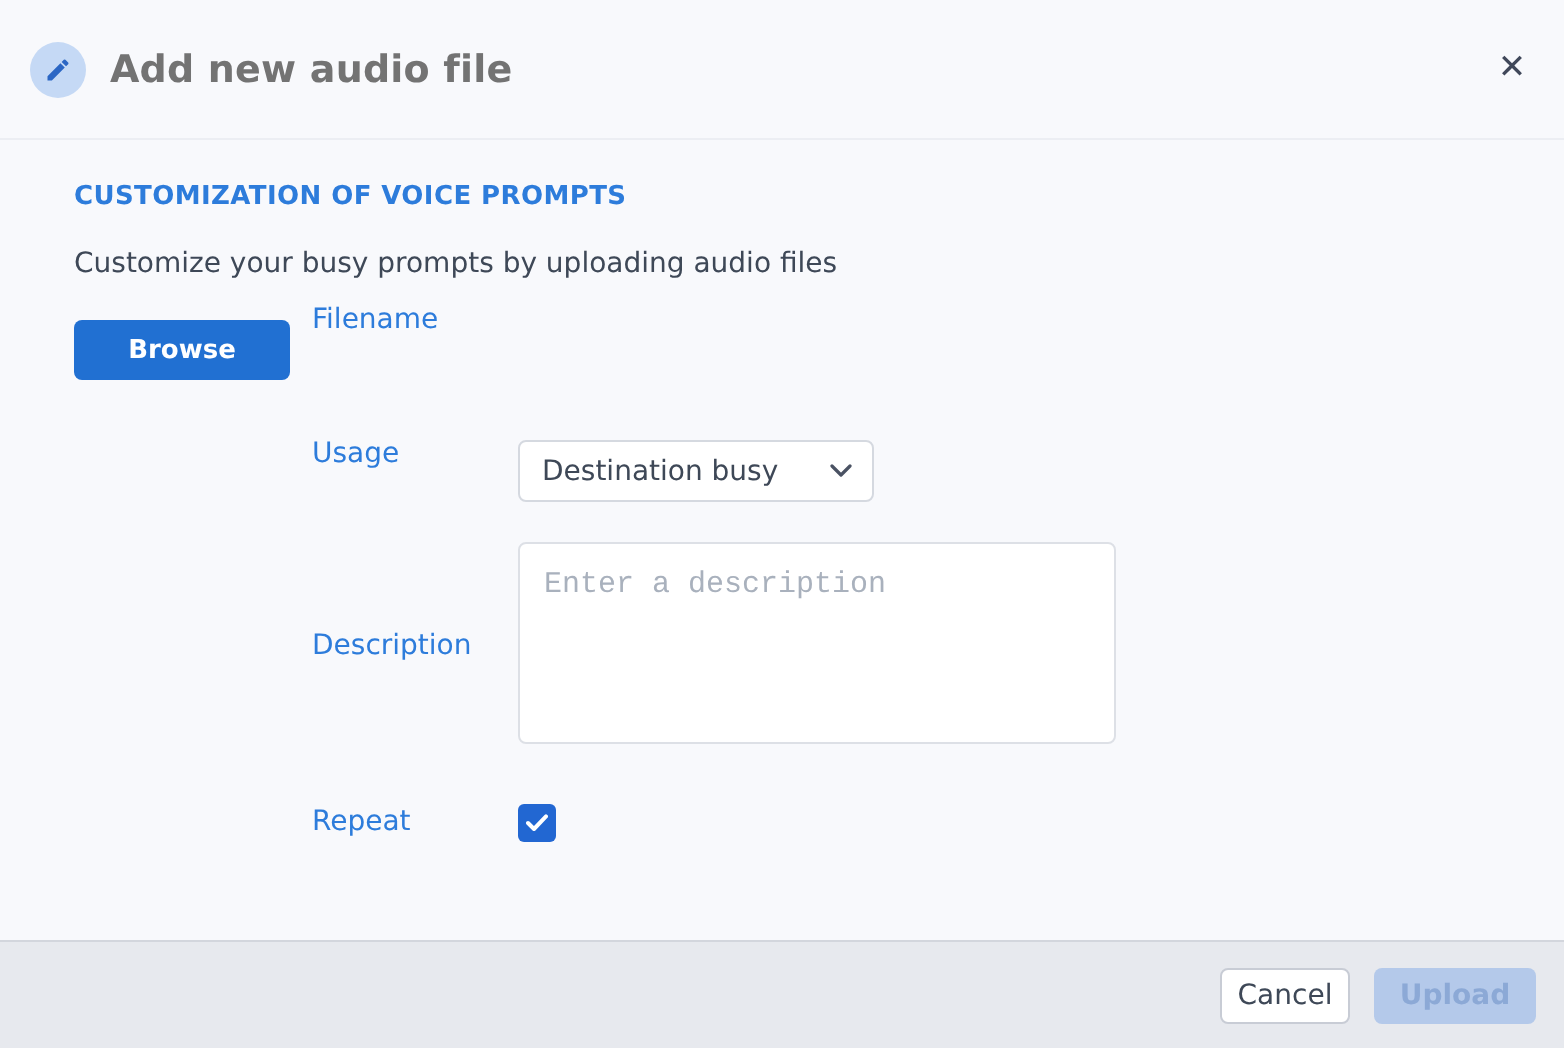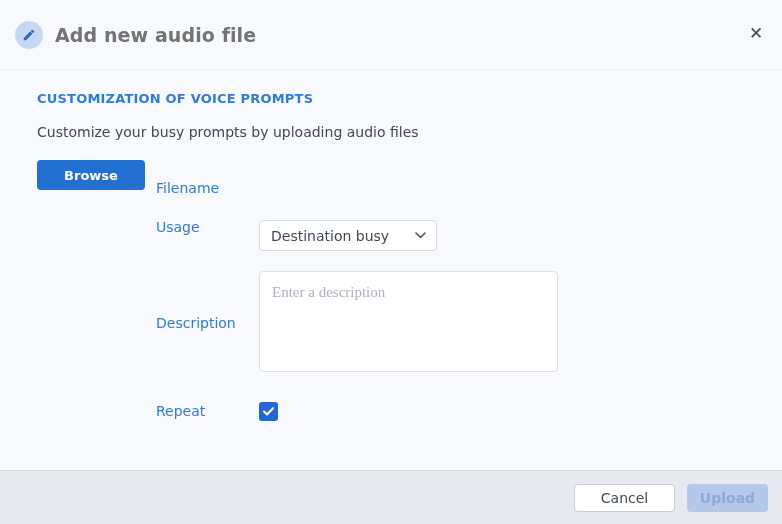--- a/index.html
+++ b/index.html
@@ -122,21 +122,21 @@
   .description-area {
     position: absolute;
     left: 259px;
     top: 271px;
     width: 299px;
     height: 101px;
     background: #ffffff;
     border: 1px solid #dde0e6;
     border-radius: 4px;
     padding: 12px 12px;
-    font-family: Liberation Serif, serif;
+    font-family: Liberation Mono, monospace;
     font-size: 15px;
     color: #3e4857;
     resize: none;
     outline: none;
   }
   .description-area::placeholder { color: #a9b1bd; opacity: 1; }
   .checkbox {
     position: absolute;
     left: 259px;
     top: 402px;
@@ -157,21 +157,21 @@
     height: 54px;
     background: #e7e9ee;
     border-top: 1px solid #d3d6dd;
     display: flex;
     align-items: center;
     justify-content: flex-end;
     gap: 12px;
     padding: 0 14px;
   }
   .cancel-btn {
-    width: 101px;
+    width: 65px;
     height: 28px;
     background: #ffffff;
     border: 1px solid #c8ccd5;
     border-radius: 4px;
     font-family: inherit;
     font-size: 14px;
     color: #3e4857;
     cursor: pointer;
   }
   .upload-btn {
@@ -200,21 +200,21 @@
     </span>
     <span class="modal-title">Add new audio file</span>
     <button class="close-btn">✕</button>
   </div>
 
   <div class="section-heading">CUSTOMIZATION OF VOICE PROMPTS</div>
   <div class="section-subtitle">Customize your busy prompts by uploading audio files</div>
 
   <button class="browse-btn">Browse</button>
 
-  <span class="field-label" style="left:156px; top:180px;">Filename</span>
+  <span class="field-label" style="left:156px; top:152px;">Filename</span>
 
   <span class="field-label" style="left:156px; top:219px;">Usage</span>
   <div class="select-box">
     <span class="select-value">Destination busy</span>
     <svg width="11" height="7" viewBox="0 0 11 7" fill="none">
       <path d="M1 1l4.5 4.5L10 1" stroke="#4a5263" stroke-width="1.6" stroke-linecap="round" stroke-linejoin="round"></path>
     </svg>
   </div>
 
   <span class="field-label" style="left:156px; top:315px;">Description</span>

